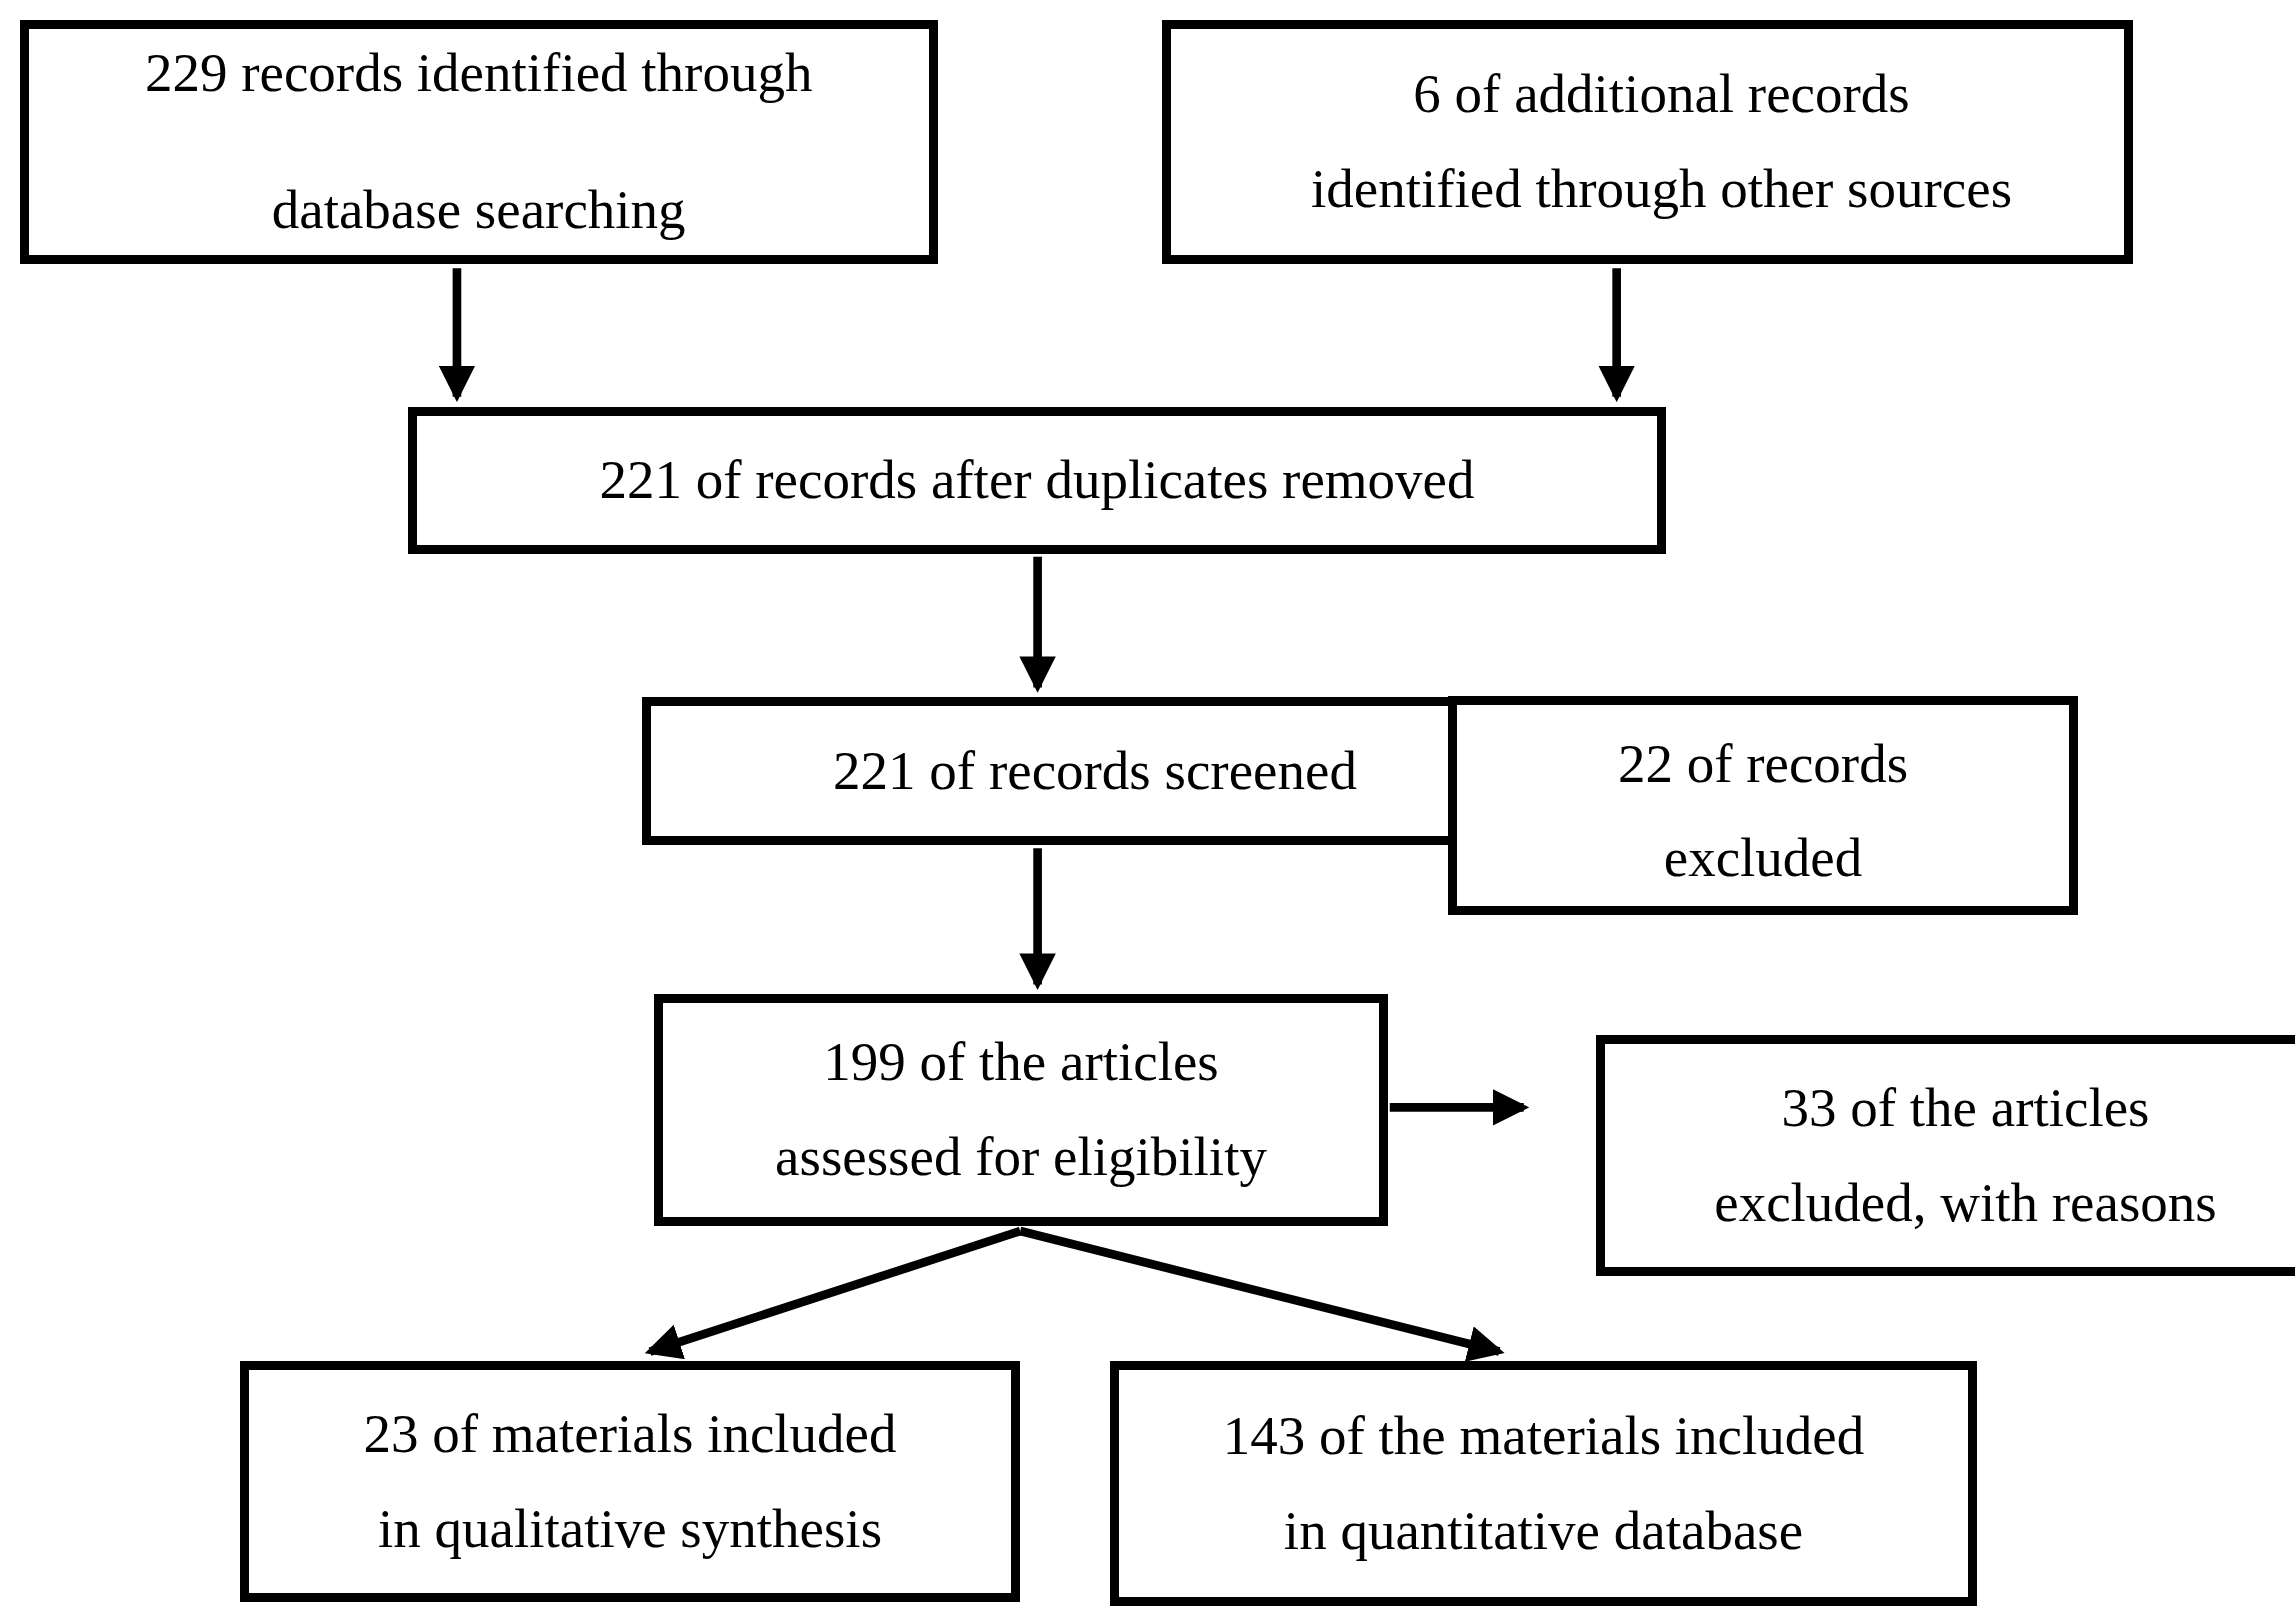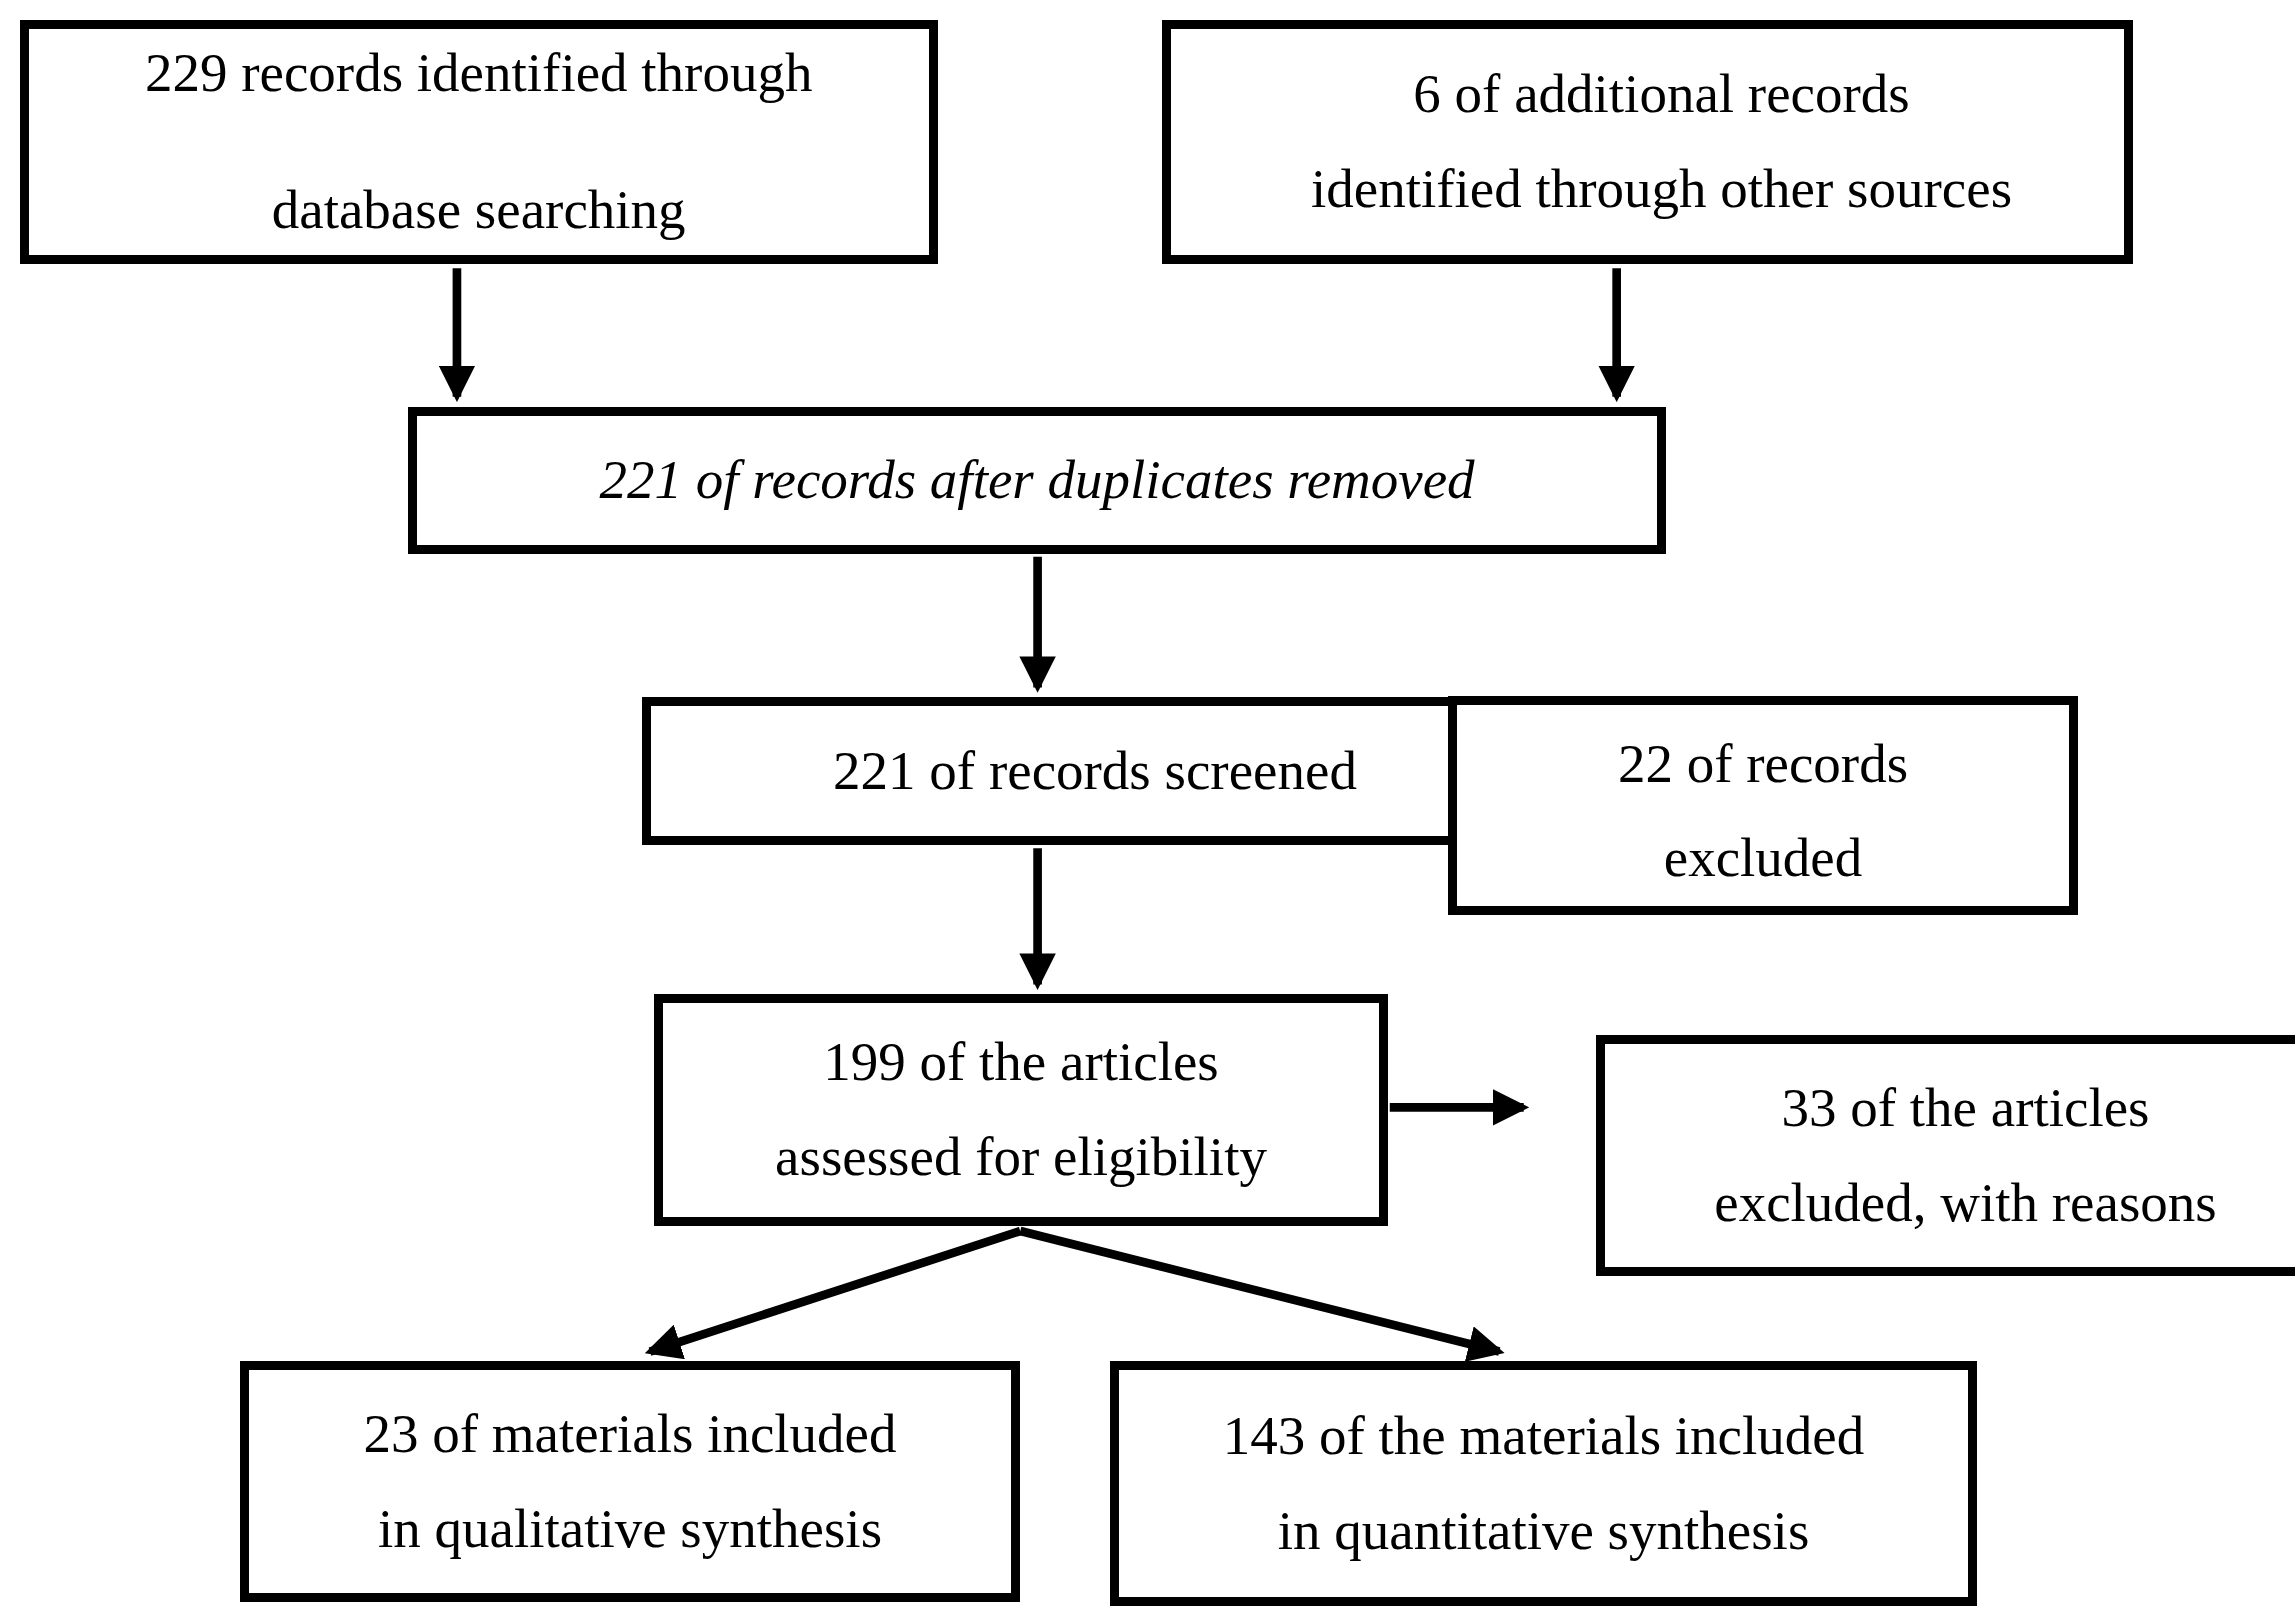--- a/index.html
+++ b/index.html
@@ -36,21 +36,21 @@
     text-align: center;
     font-size: 55px;
     line-height: 1.72;
     z-index: 2;
   }
   .node span { display: block; white-space: nowrap; }
 
   
   #n-identification-db   { left: 19.7px;   top: 19.7px;   width: 918px; height: 244px; gap: 43px; }
   #n-identification-other{ left: 1162px; top: 19.7px;   width: 971px; height: 244px; padding-left: 28px; }
-  #n-duplicates-removed  { left: 408px;  top: 407px;  width: 1258px; height: 147px; font-style: italic; }
+  #n-duplicates-removed  { left: 408px;  top: 407px;  width: 1258px; height: 147px; }
   #n-records-screened    { left: 642px;  top: 697px;  width: 906px; height: 148px; }
   #n-records-excluded    { left: 1448px; top: 696px;  width: 630px;  height: 219px; justify-content: flex-end; }
   #n-eligibility         { left: 654px;  top: 994px; width: 734px;  height: 232px; }
   #n-articles-excluded   { left: 1596px; top: 991px; width: 739px;  height: 241px; margin-top: 44px; }
   #n-qualitative         { left: 240px;  top: 1361px; width: 780px;  height: 241px; }
   #n-quantitative        { left: 1110px; top: 1361px; width: 867px; height: 245px; }
 </style>
 </head>
 <body>
 
@@ -107,17 +107,17 @@
     <span>excluded, with reasons</span>
   </div>
 
   <div class="node" id="n-qualitative">
     <span>23 of materials included</span>
     <span>in qualitative synthesis</span>
   </div>
 
   <div class="node" id="n-quantitative">
     <span>143 of the materials included</span>
-    <span>in quantitative synthesis</span>
+    <span>in quantitative database</span>
   </div>
 
 </div>
 
 
 </body></html>

